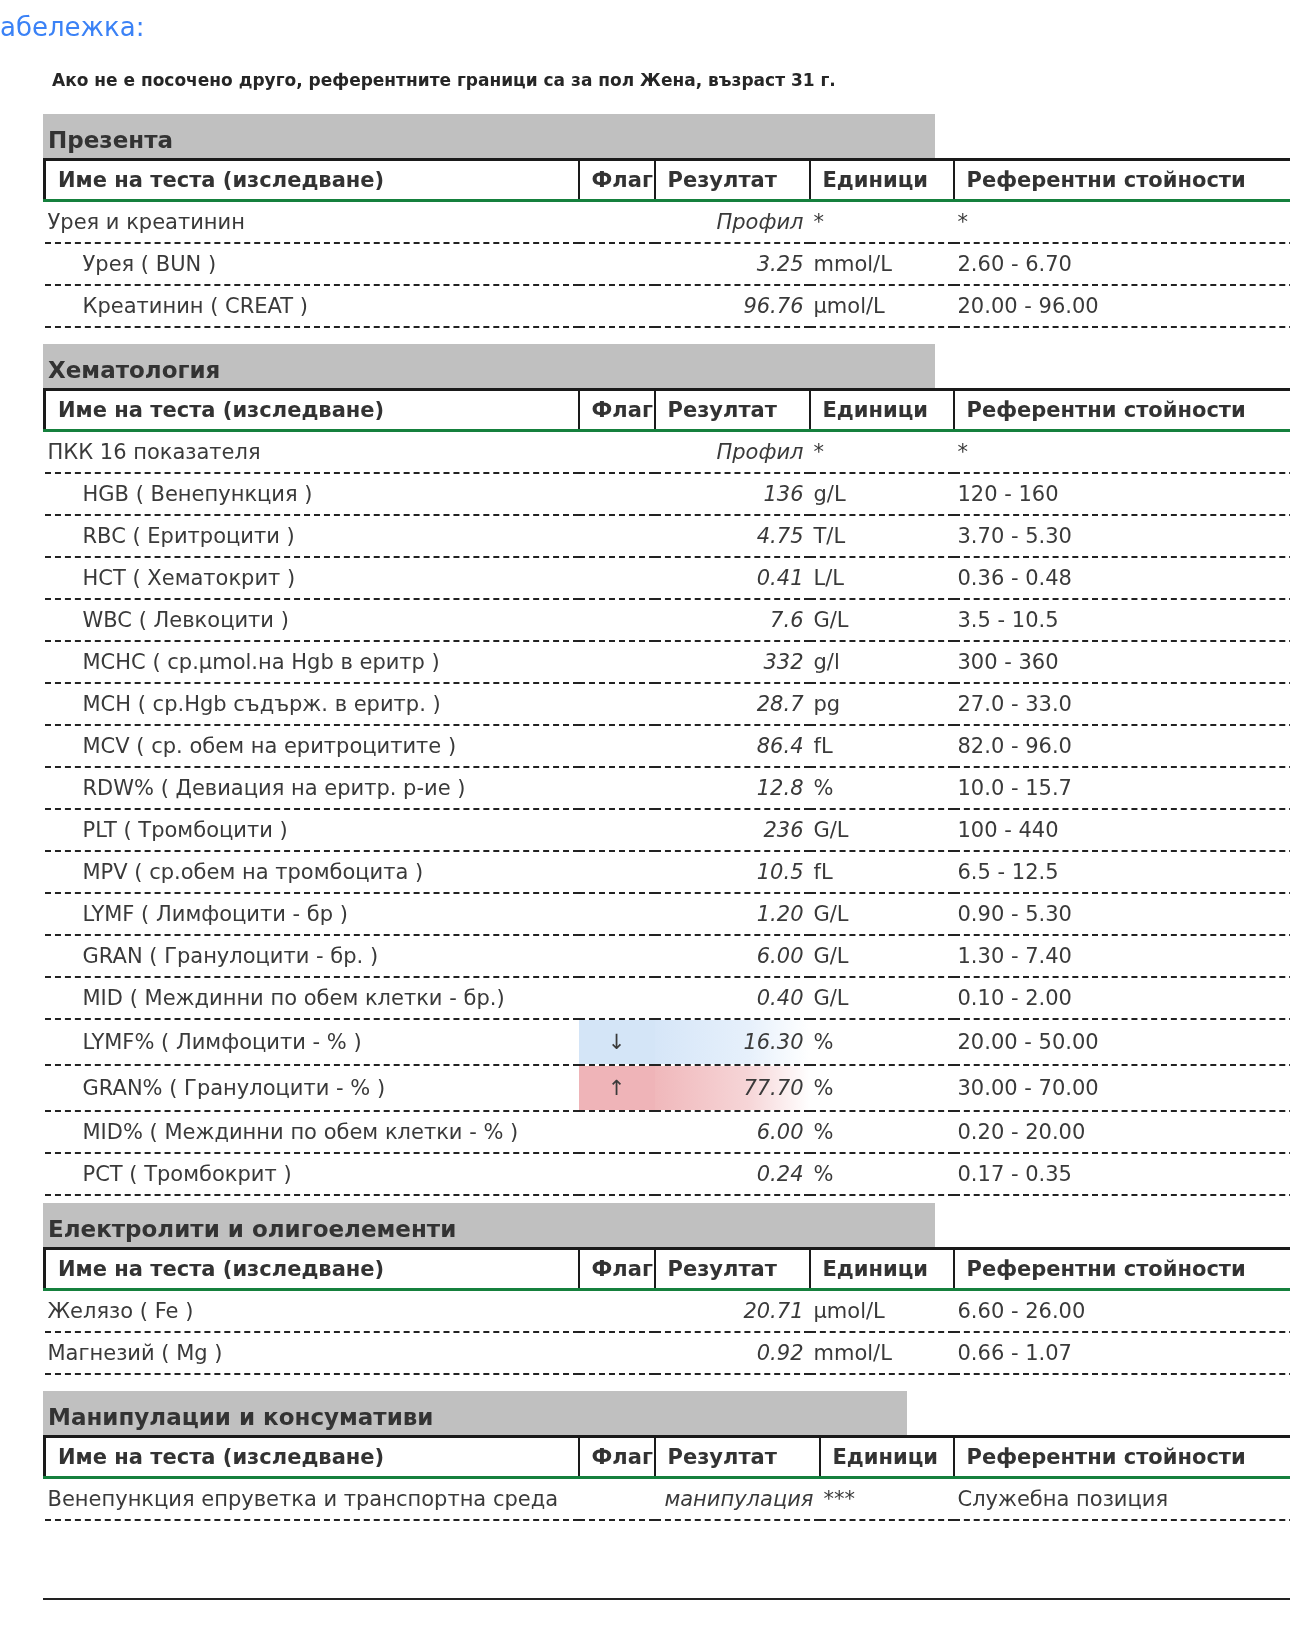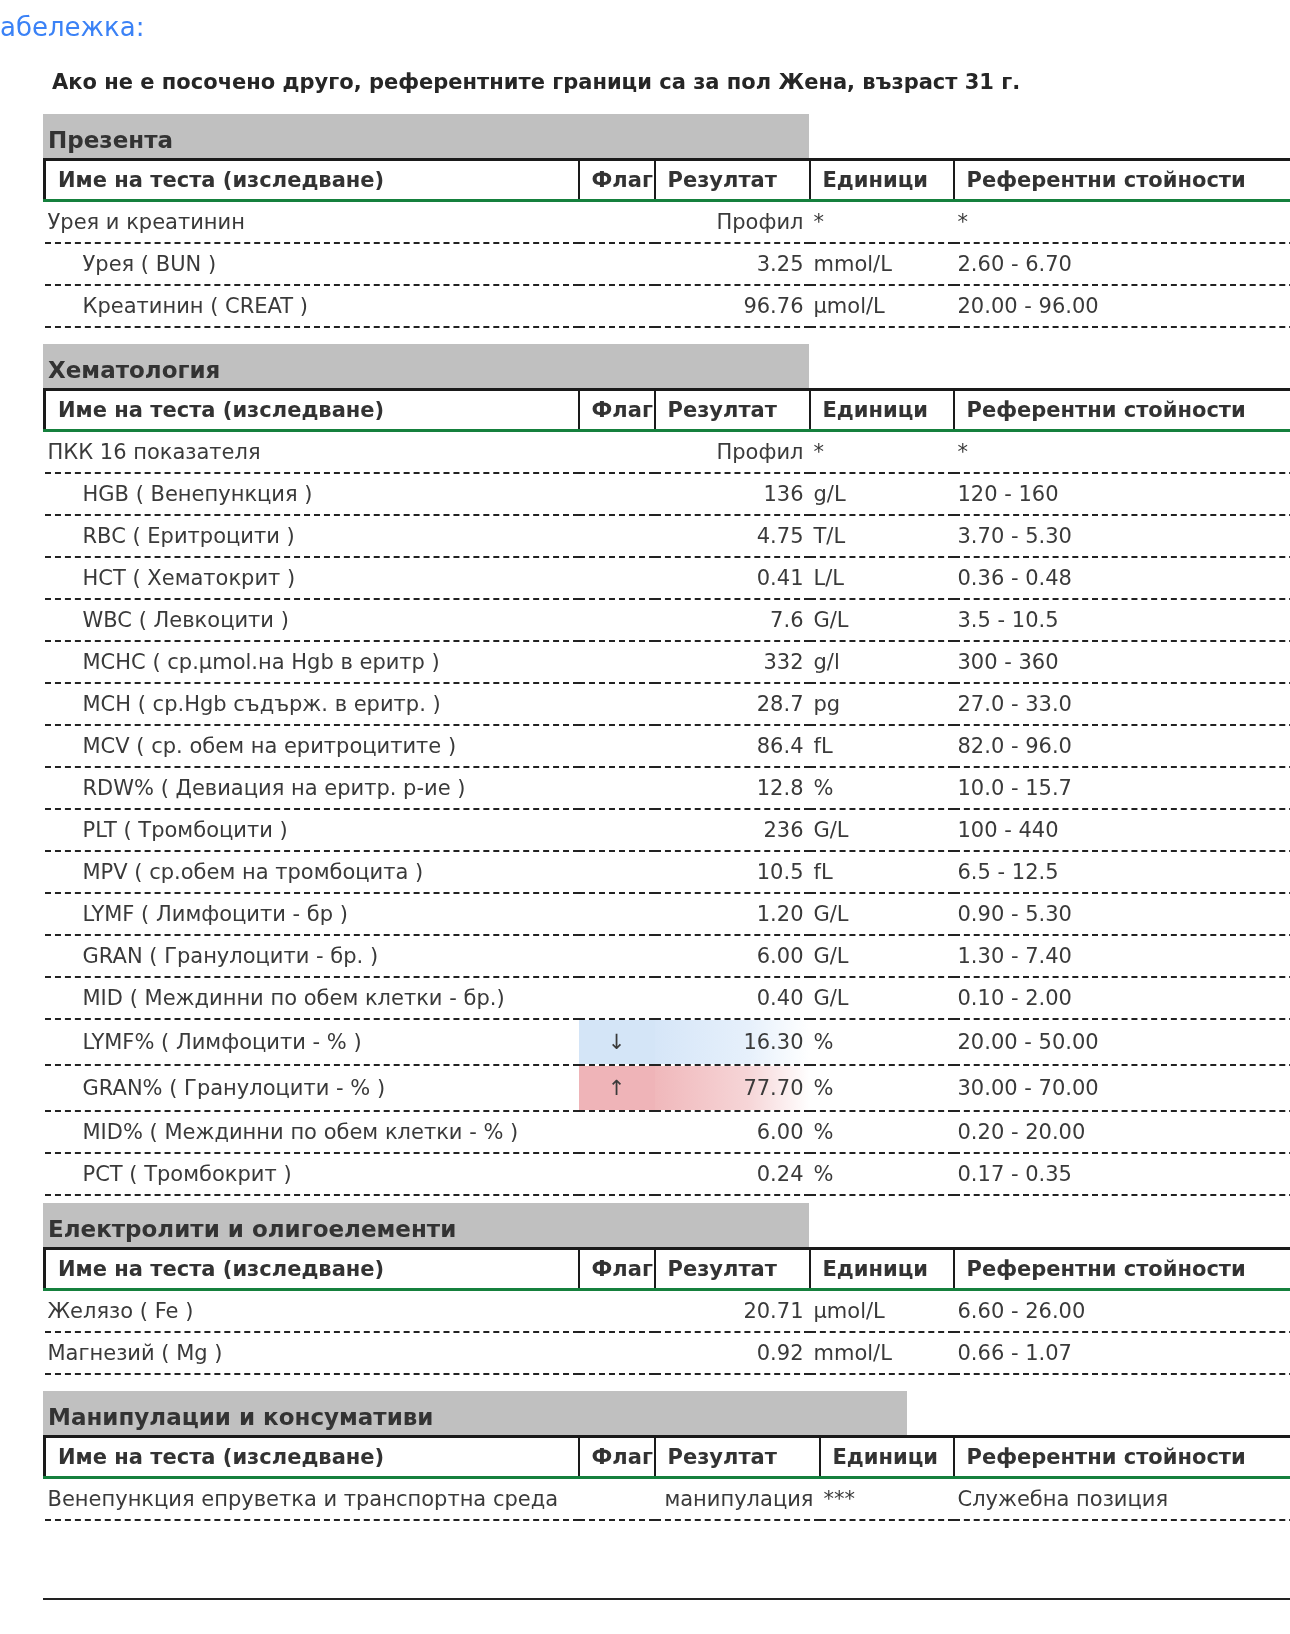--- a/index.html
+++ b/index.html
@@ -2,42 +2,42 @@
 <html><head>
 <meta charset="utf-8">
 <style>
   html, body { margin:0; padding:0; background:#ffffff; }
   body {
     width:1290px; height:1634px; overflow:hidden; position:relative;
     font-family:"DejaVu Sans", "Liberation Sans", sans-serif;
     color:#3a3a3a;
   }
   .note-label { position:absolute; left:0; top:12px; font-size:26px; color:#3b82f6; }
-  .ref-note { position:absolute; left:52px; top:70px; font-size:21px; font-weight:bold; color:#262626; }
+  .ref-note { position:absolute; left:52px; top:70px; font-size:17px; font-weight:bold; color:#262626; }
   .section { position:absolute; left:43px; width:1260px; }
   .band {
-    background:#c0c0c0; height:44px; width:766px;
+    background:#c0c0c0; height:44px; width:892px;
     font-weight:bold; font-size:23px; color:#333; line-height:52px; padding-left:5px; box-sizing:border-box;
   }
   .band.wide { width:864px; }
   table { border-collapse:collapse; table-layout:fixed; width:1260px; }
   thead th {
     border-top:3px solid #1a1a1a; border-bottom:3px solid #15803d;
     border-left:2px solid #1a1a1a;
     height:38px; padding:0 12px; font-size:21px; font-weight:bold; color:#333;
     text-align:left; white-space:nowrap; overflow:hidden;
   }
   thead th:first-child { border-left:3px solid #1a1a1a; }
   thead th.res { text-align:left; }
   tbody td {
     height:40px; padding:0 4px; font-size:21px; color:#3a3a3a;
     border-bottom:2px dashed #222; white-space:nowrap; overflow:hidden;
     vertical-align:middle;
   }
-  tbody td.res { text-align:right; padding-right:6px; }
+  tbody td.res { text-align:right; padding-right:6px;font-style:italic; }
   tbody td.flag { text-align:center; }
   tbody td.indent { padding-left:38px; }
   tbody td.name { padding-left:3px; }
   tr.flag-low td.flag, tr.flag-low td.res { background:linear-gradient(90deg,#cfe2f6 0%, #d9e8f8 45%, #ffffff 100%); }
   tr.flag-low td.flag { background:#d4e5f7; }
   tr.flag-high td.flag { background:#efb4b8; }
   tr.flag-high td.res { background:linear-gradient(90deg,#f0b8bb 0%, #f6d5d7 60%, #ffffff 100%); }
   tr.flag-low td.res { background:linear-gradient(90deg,#d6e6f8 0%, #e6f0fb 60%, #ffffff 100%); }
   tr.flag-low td, tr.flag-high td { height:44px; }
   .bottom-rule { position:absolute; left:43px; top:1598px; width:1250px; border-top:2px solid #222; }

